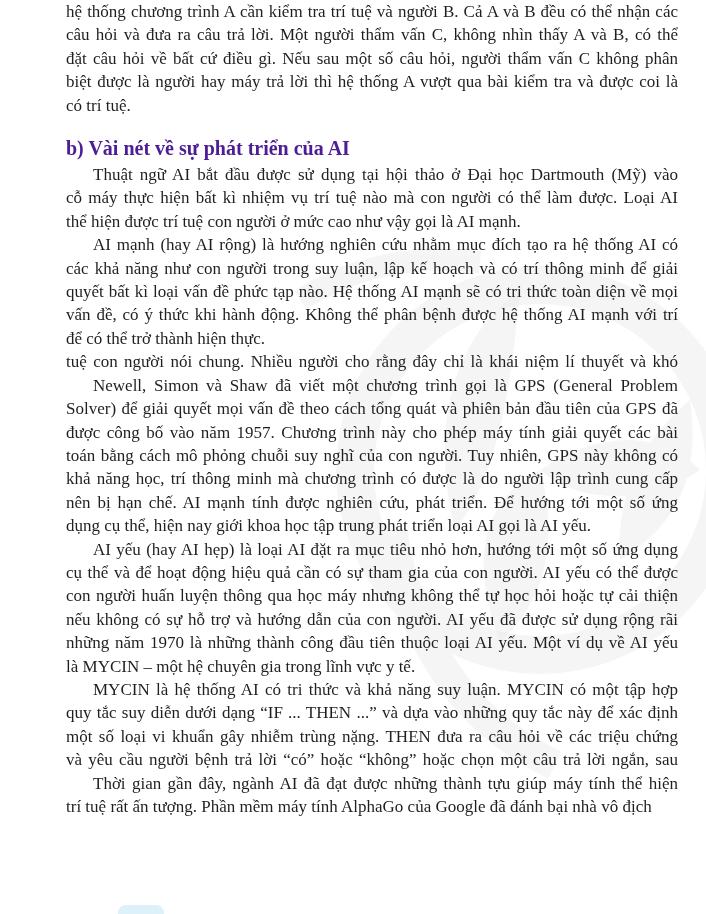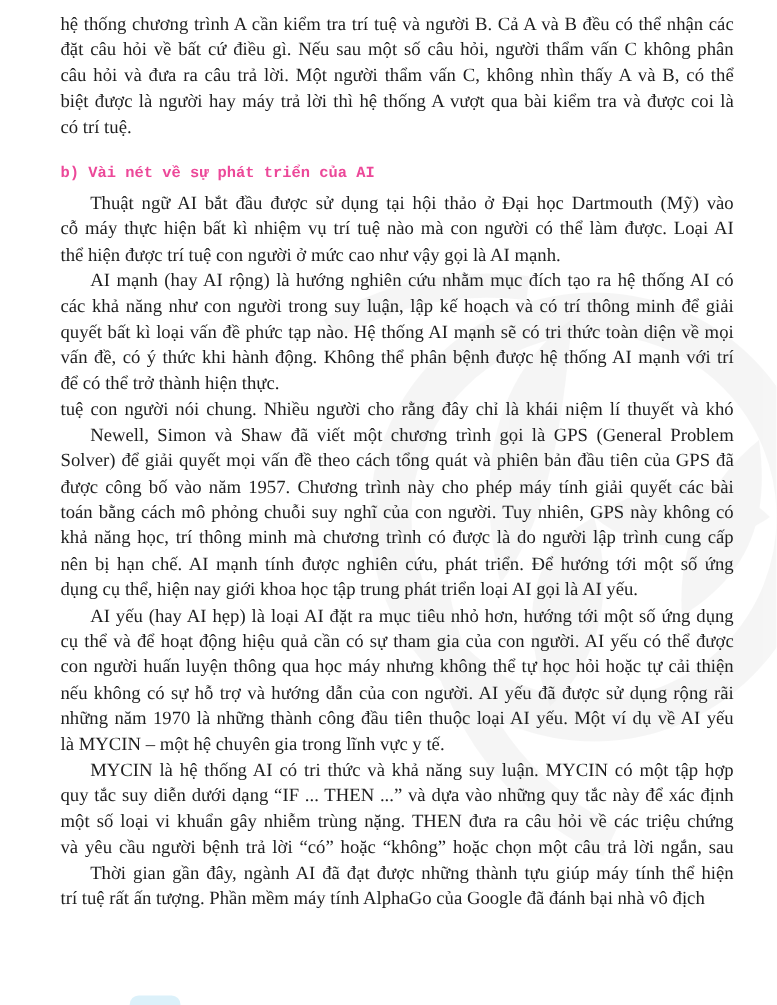--- a/index.html
+++ b/index.html
@@ -18,46 +18,46 @@
   .watermark {
     position: absolute;
     left: 0;
     top: 0;
     width: 706px;
     height: 914px;
     pointer-events: none;
   }
   .text-column {
     position: absolute;
-    left: 55px;
+    left: 66px;
     top: 0;
     width: 612px;
-    padding-top: 10px;
+    padding-top: 0;
     color: #1f1f1f;
     font-size: 17px;
     line-height: 23.4px;
   }
   .para { margin: 0; }
   .line {
     text-align: justify;
     text-align-last: justify;
     white-space: normal;
   }
   .line.last {
     text-align: right;
     text-align-last: left;
   }
   .line.indent { padding-left: 27px; }
   .heading {
     margin: 20px 0 3px 0;
-    font-family: Liberation Mono, monospace;
+    font-family: Liberation Serif, serif;
     font-weight: bold;
-    font-size: 14px;
+    font-size: 20px;
     line-height: 23px;
-    color: #ec4899;
+    color: #4c1d95;
   }
   .page-number-smudge {
     position: absolute;
     left: 118px;
     top: 905px;
     width: 46px;
     height: 10px;
     border-radius: 8px 8px 0 0;
     background: #bfe6f5;
     opacity: 0.55;
@@ -78,22 +78,22 @@
       <path d="M455 530 C430 430 450 340 520 290 C512 380 500 472 455 530 Z"></path>
       <path d="M500 642 C470 562 480 502 540 470 C560 540 545 602 500 642 Z"></path>
       <path d="M620 560 C682 522 700 470 690 400 C640 440 615 500 620 560 Z"></path>
       <path d="M540 470 C600 430 660 430 700 470 C650 505 580 505 540 470 Z"></path>
     </g>
   </svg>
 
   <main class="text-column" id="text-column">
       <div class="para">
         <div class="line">hệ thống chương trình A cần kiểm tra trí tuệ và người B. Cả A và B đều có thể nhận các</div>
+        <div class="line">câu hỏi và đưa ra câu trả lời. Một người thẩm vấn C, không nhìn thấy A và B, có thể</div>
         <div class="line">đặt câu hỏi về bất cứ điều gì. Nếu sau một số câu hỏi, người thẩm vấn C không phân</div>
-        <div class="line">câu hỏi và đưa ra câu trả lời. Một người thẩm vấn C, không nhìn thấy A và B, có thể</div>
         <div class="line">biệt được là người hay máy trả lời thì hệ thống A vượt qua bài kiểm tra và được coi là</div>
         <div class="line last">có trí tuệ.</div>
       </div>
       <h2 class="heading">b) Vài nét về sự phát triển của AI</h2>
       <div class="para">
         <div class="line indent">Thuật ngữ AI bắt đầu được sử dụng tại hội thảo ở Đại học Dartmouth (Mỹ) vào</div>
         <div class="line">cỗ máy thực hiện bất kì nhiệm vụ trí tuệ nào mà con người có thể làm được. Loại AI</div>
         <div class="line last">thể hiện được trí tuệ con người ở mức cao như vậy gọi là AI mạnh.</div>
       </div>
       <div class="para">

